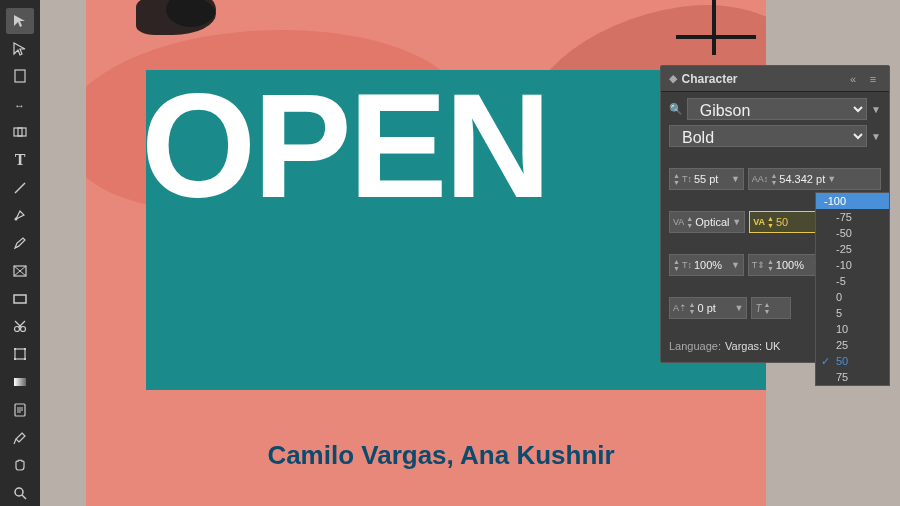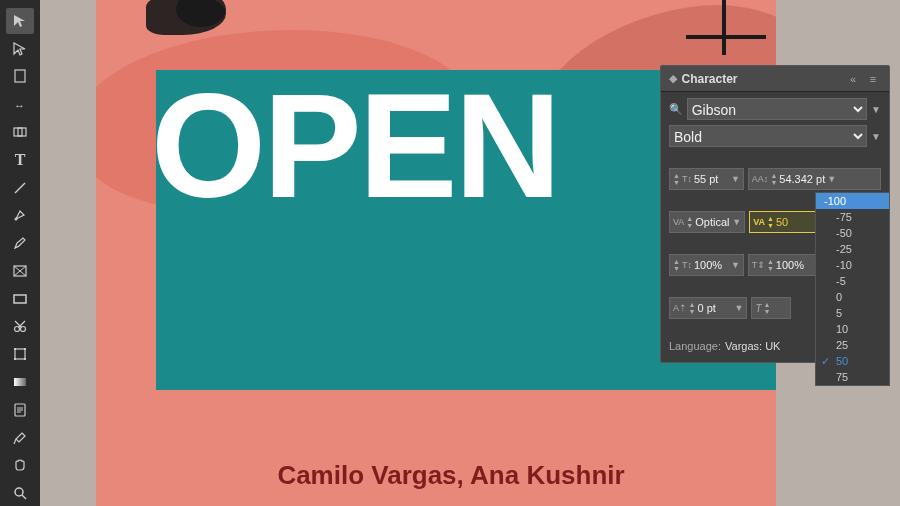--- a/index.html
+++ b/index.html
@@ -18,21 +18,21 @@
       left: 40px;
       top: 0;
       right: 0;
       bottom: 0;
       background: #b8b0a8;
       overflow: hidden;
     }
 
     .canvas-bg {
       position: absolute;
-      left: 56px;
+      left: 46px;
       top: 0;
       width: 680px;
       height: 506px;
       background: #e8887a;
       overflow: hidden;
     }
 
     
     .brush-stroke-1 {
       position: absolute;
@@ -126,22 +126,21 @@
 
     .text-names {
       position: absolute;
       top: 440px;
       left: 55px;
       width: 600px;
       text-align: center;
       font-family: Arial, sans-serif;
       font-weight: bold;
       font-size: 26px;
-      color: #7f1d1d;
-      margin-top: 20px;
+      color: #0c4a6e;
     }
 
     .deco-line-h {
       position: absolute;
       top: 30px;
       right: 20px;
       width: 80px;
       height: 4px;
       background: #1a1a1a;
     }
@@ -252,22 +251,22 @@
       align-items: center;
       margin-bottom: 21px;
       gap: 4px;
     }
 
     .panel-select {
       flex: 1;
       background: #555;
       border: 1px solid #666;
       color: #eee;
-      font-size: 14px;
-      padding: 2px 0;
+      font-size: 16px;
+      padding: 2px 8px;
       height: 22px;
       cursor: pointer;
     }
 
     .field-group {
       display: flex;
       align-items: center;
       background: #555;
       border: 1px solid #666;
       height: 22px;

